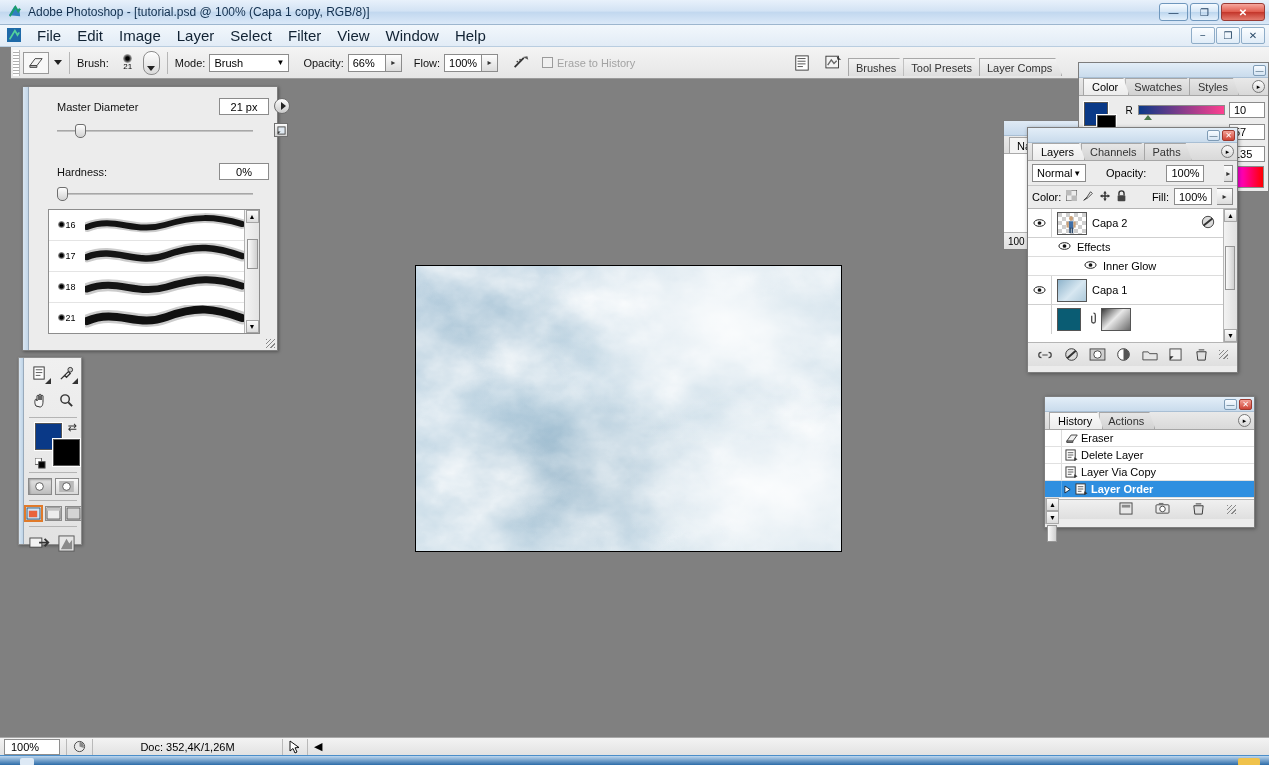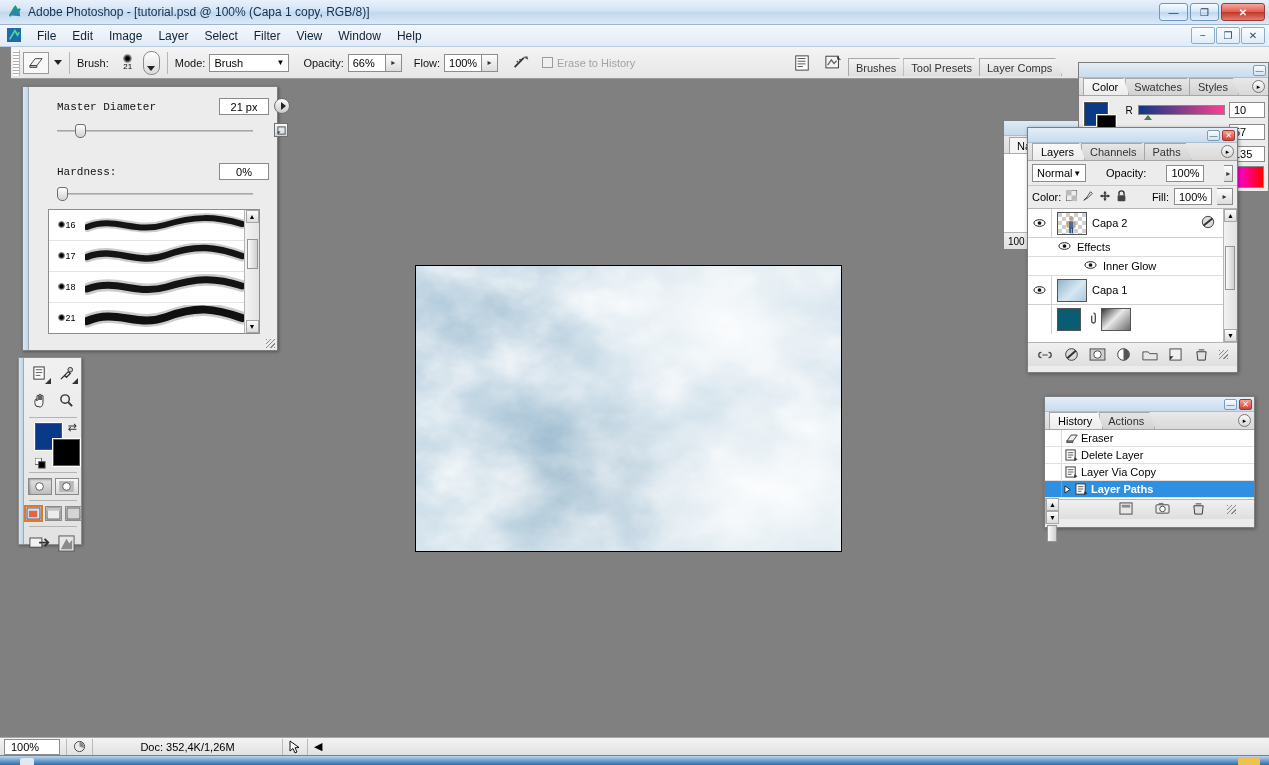--- a/index.html
+++ b/index.html
@@ -33,21 +33,21 @@
     color:#fff; font-weight:bold;
   }
 
   
   .menubar {
     position:absolute; left:0; top:25px; width:1269px; height:22px;
     background:linear-gradient(180deg,#f2f7fc,#e2ecf6);
     border-bottom:1px solid #b9cde0; display:flex; align-items:center;
   }
   .menubar .ps-logo { margin-left:7px; margin-right:8px; }
-  .menu-item { padding:2px 8px; font-size:12px; color:#123; cursor:default; }
+  .menu-item { padding:2px 8px; font-size:15px; color:#123; cursor:default; }
   .doc-win-btns { position:absolute; right:4px; top:2px; display:flex; gap:1px; }
   .doc-btn {
     width:24px; height:17px; border:1px solid #8fadc8; border-radius:2px;
     background:linear-gradient(180deg,#fbfdff,#e0ecf7); color:#2a4a68;
     display:flex; align-items:center; justify-content:center; font-size:10px;
   }
 
   
   .optionsbar {
     position:absolute; left:11px; top:47px; width:1269px; height:32px;
@@ -104,21 +104,21 @@
 
   
   .brush-popup {
     position:absolute; left:22px; top:86px; width:256px; height:265px;
     background:#ececec; border:1px solid #7d7d7d;
     box-shadow:1px 1px 3px rgba(0,0,0,0.35);
   }
   .bp-left-grip { position:absolute; left:0; top:0; width:6px; height:100%;
     background:linear-gradient(90deg,#d9e6f2,#c3d6e8); border-right:1px solid #9ab; }
   .bp-row { display:flex; align-items:center; }
-  .bp-label { font-size:11px; color:#111;font-family:Liberation Mono, monospace; }
+  .bp-label { font-size:11px; color:#111; }
   .bp-input {
     width:50px;height:17px;border:1px solid #8b8b8b;background:#fff;
     font-size:11px;display:flex;align-items:center;justify-content:center;color:#000;
   }
   .bp-slider { position:relative; height:14px; }
   .bp-track { position:absolute; left:0; top:6px; width:100%; height:2px;
     background:linear-gradient(180deg,#9a9a9a,#cfcfcf); }
   .bp-knob {
     position:absolute; top:0; width:11px; height:14px; border-radius:3px 3px 5px 5px;
     background:linear-gradient(180deg,#fdfdfd,#d2d2d2); border:1px solid #6e6e6e;
@@ -965,21 +965,21 @@
           </div>
           <div class="hp-icon">
             <svg width="13" height="12" viewBox="0 0 14 13">
                 <rect x="1" y="1" width="10" height="11" fill="#fff" stroke="#333"></rect>
                 <line x1="3" y1="4" x2="9" y2="4" stroke="#555"></line>
                 <line x1="3" y1="6.5" x2="9" y2="6.5" stroke="#555"></line>
                 <line x1="3" y1="9" x2="7" y2="9" stroke="#555"></line>
                 <path d="M10 9 L13.5 11 L10 13 Z" fill="#333"></path>
               </svg>
           </div>
-          <span>Layer Paths</span>
+          <span>Layer Order</span>
         </div>
 
       </div>
       <div class="lp-scroll">
         <div class="lp-arrow">▲</div>
         <div style="flex:1; position:relative;">
           <div style="position:absolute; left:1px; top:14px; width:10px; height:17px; background:linear-gradient(90deg,#fafafa,#cfcfcf); border:1px solid #969696;"></div>
         </div>
         <div class="lp-arrow">▼</div>
       </div>

